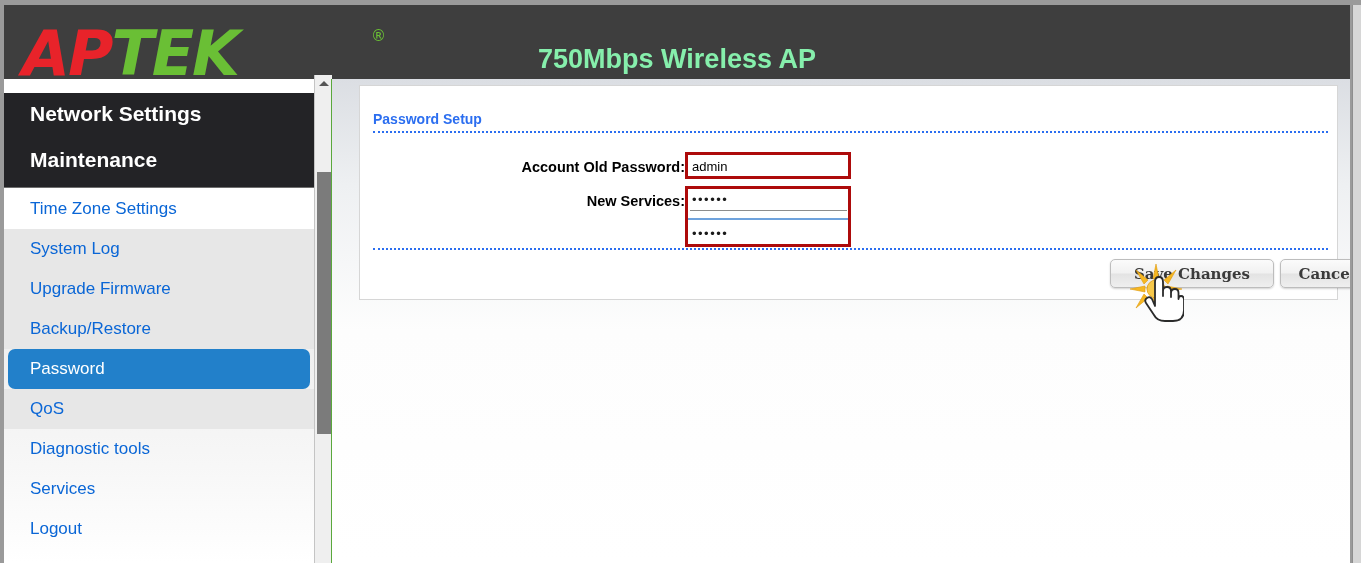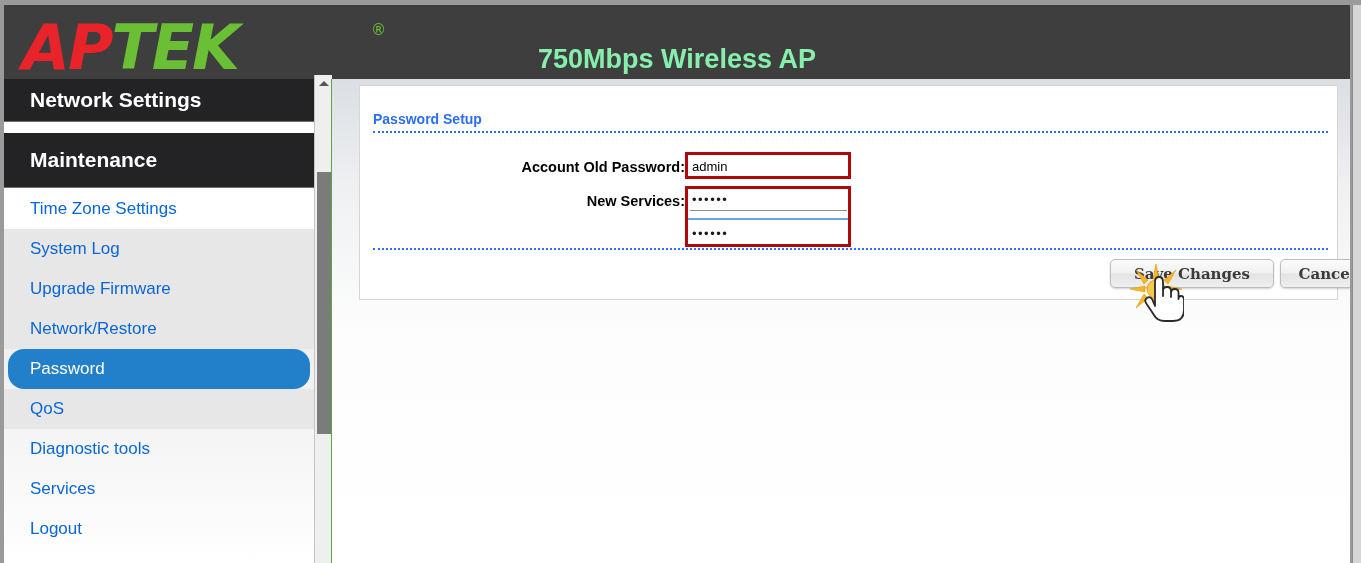--- a/index.html
+++ b/index.html
@@ -38,21 +38,21 @@
     border-left: 1px solid #8d8d8d;
   }
 
   
   .header {
     position: absolute; left: 4px; top: 5px;
     width: 1346px; height: 74px;
     background: #3e3e3e;
   }
   .logo {
-    position: absolute; left: 8px; top: 14px;
+    position: absolute; left: 8px; top: 20px;
     width: 380px; height: 66px;
     user-select: none;
   }
   .logo-text {
     position: absolute; left: 10px; top: -4px;
     font-family: "DejaVu Sans", sans-serif;
     font-size: 62px;
     font-weight: bold;
     font-style: italic;
     letter-spacing: -2px;
@@ -90,21 +90,21 @@
     position: absolute; left: 0;
     width: 310px;
     background: #232326;
     color: #ffffff;
     font-size: 21px;
     font-weight: bold;
     display: flex; align-items: center;
     padding-left: 26px;
     border-bottom: 1px solid #6e6e6e;
   }
-  #nav-group-0 { top: 0px;  height: 43px; }
+  #nav-group-0 { top: 14px;  height: 43px; }
   #nav-group-1 { top: 54px; height: 55px; }
 
   .nav-items {
     position: absolute; left: 0; top: 110px;
     width: 310px; height: 374px;
   }
   .nav-item {
     position: relative;
     height: 40px;
     display: flex; align-items: center;
@@ -112,21 +112,21 @@
     font-size: 17px;
     color: #0a66d6;
     white-space: nowrap;
     cursor: pointer;
   }
   .nav-item.shade-white { background: transparent; }
   .nav-item.shade-grey  { background: #e7e7e7; }
   .nav-item.active {
     background: #2280ca;
     color: #ffffff;
-    border-radius: 16px;
+    border-radius: 7px;
     margin: 0 4px 0 4px;
     padding-left: 22px;
   }
 
   
   .nav-scroll {
     position: absolute; left: 314px; top: 75px;
     width: 18px; height: 488px;
     background: #efefef;
     border-left: 1px solid #c4c4c4;
@@ -305,21 +305,21 @@
         <div class="nav-item shade-white">
           <span>Time Zone Settings</span>
         </div>
         <div class="nav-item shade-grey">
           <span>System Log</span>
         </div>
         <div class="nav-item shade-grey">
           <span>Upgrade Firmware</span>
         </div>
         <div class="nav-item shade-grey">
-          <span>Network/Restore</span>
+          <span>Backup/Restore</span>
         </div>
         <div class="nav-item shade-grey active">
           <span>Password</span>
         </div>
         <div class="nav-item shade-grey">
           <span>QoS</span>
         </div>
         <div class="nav-item shade-white">
           <span>Diagnostic tools</span>
         </div>

